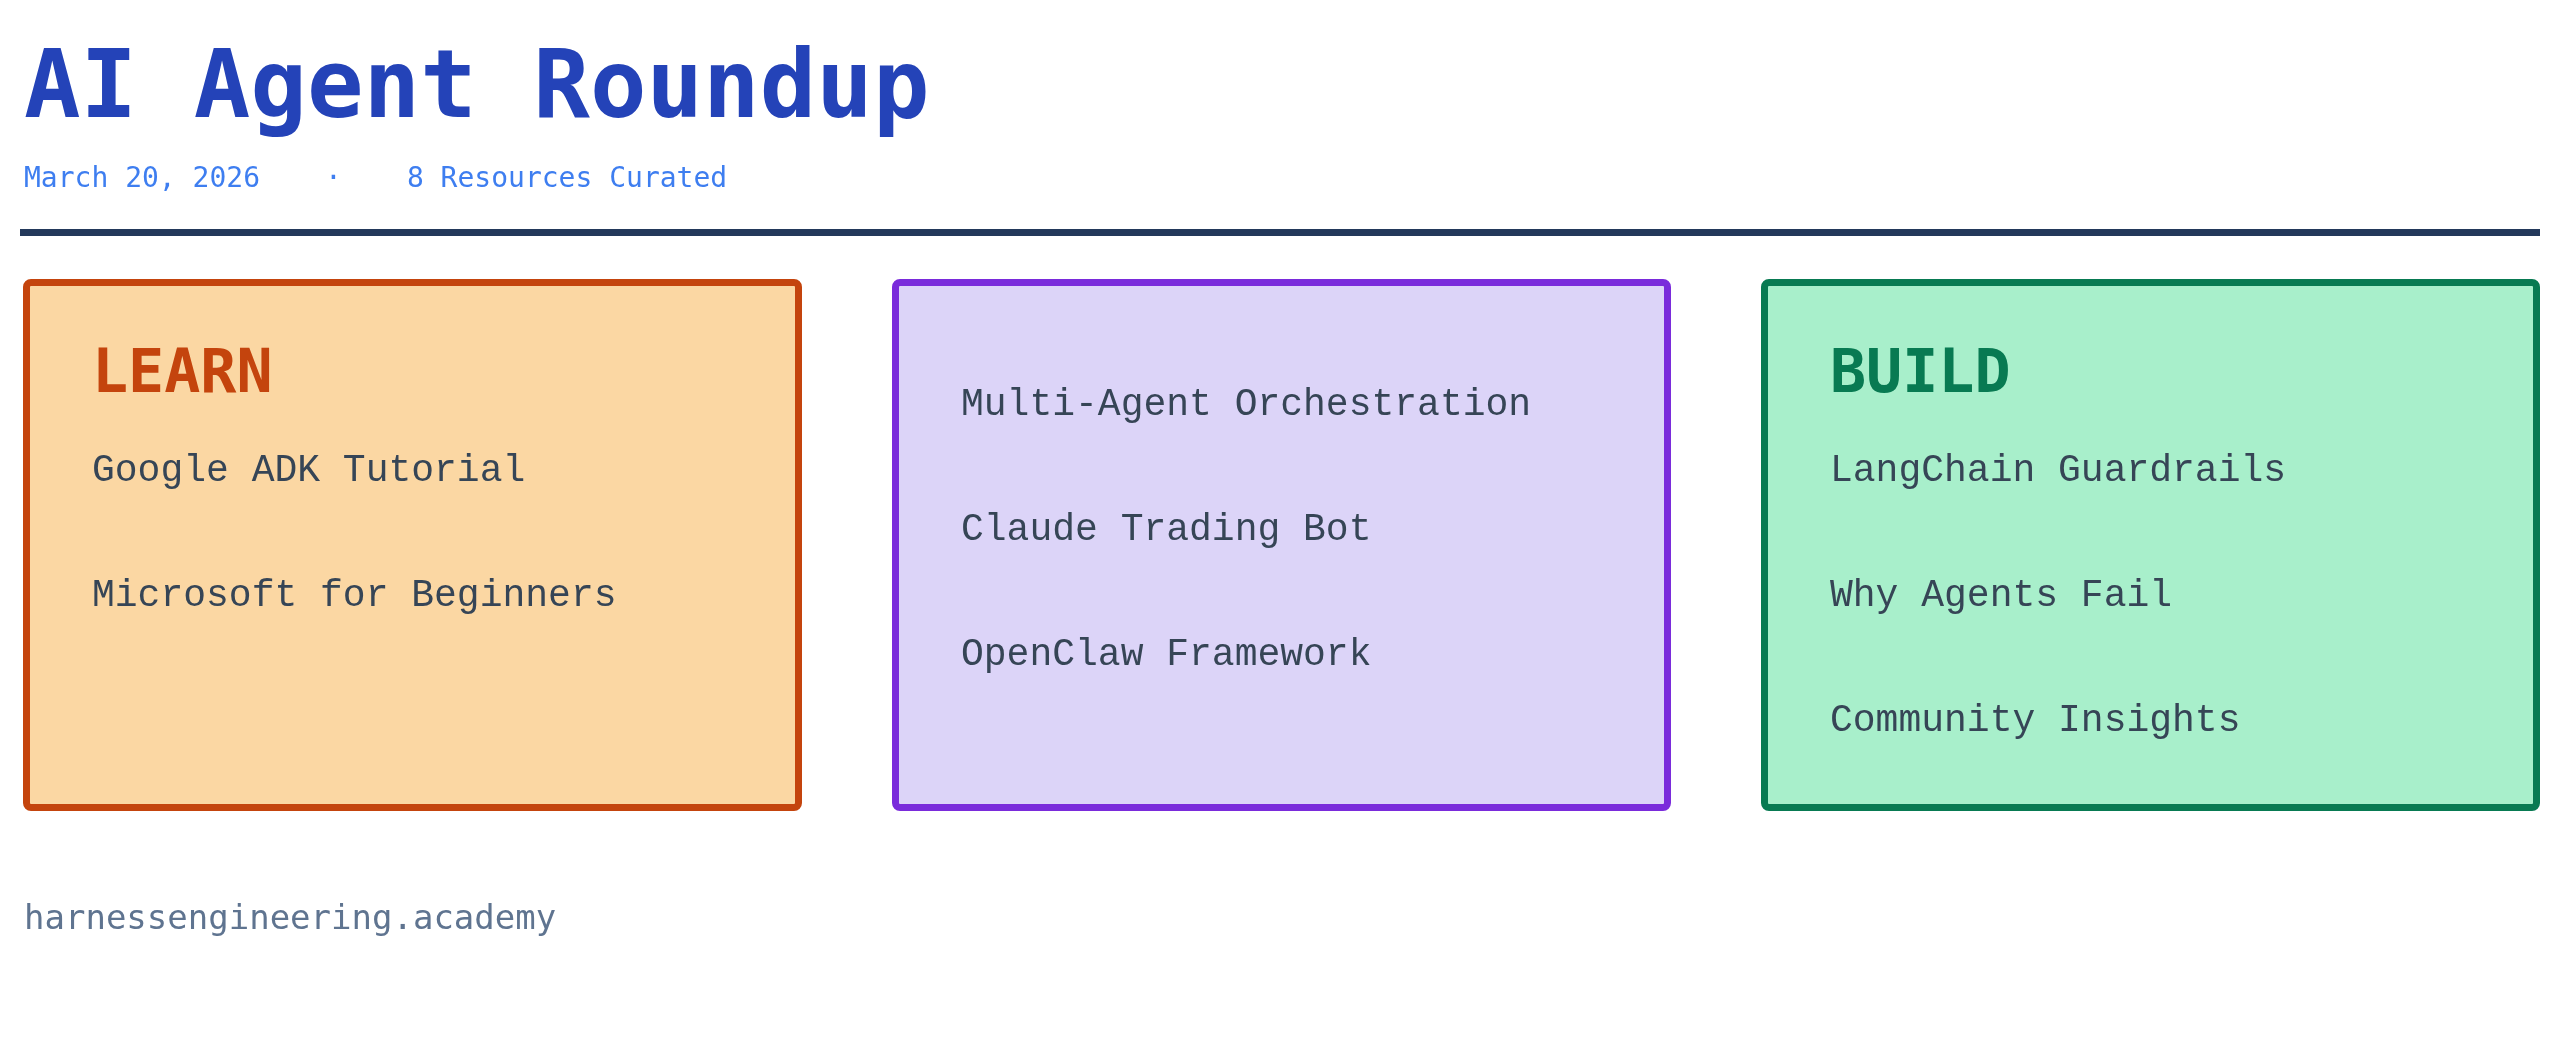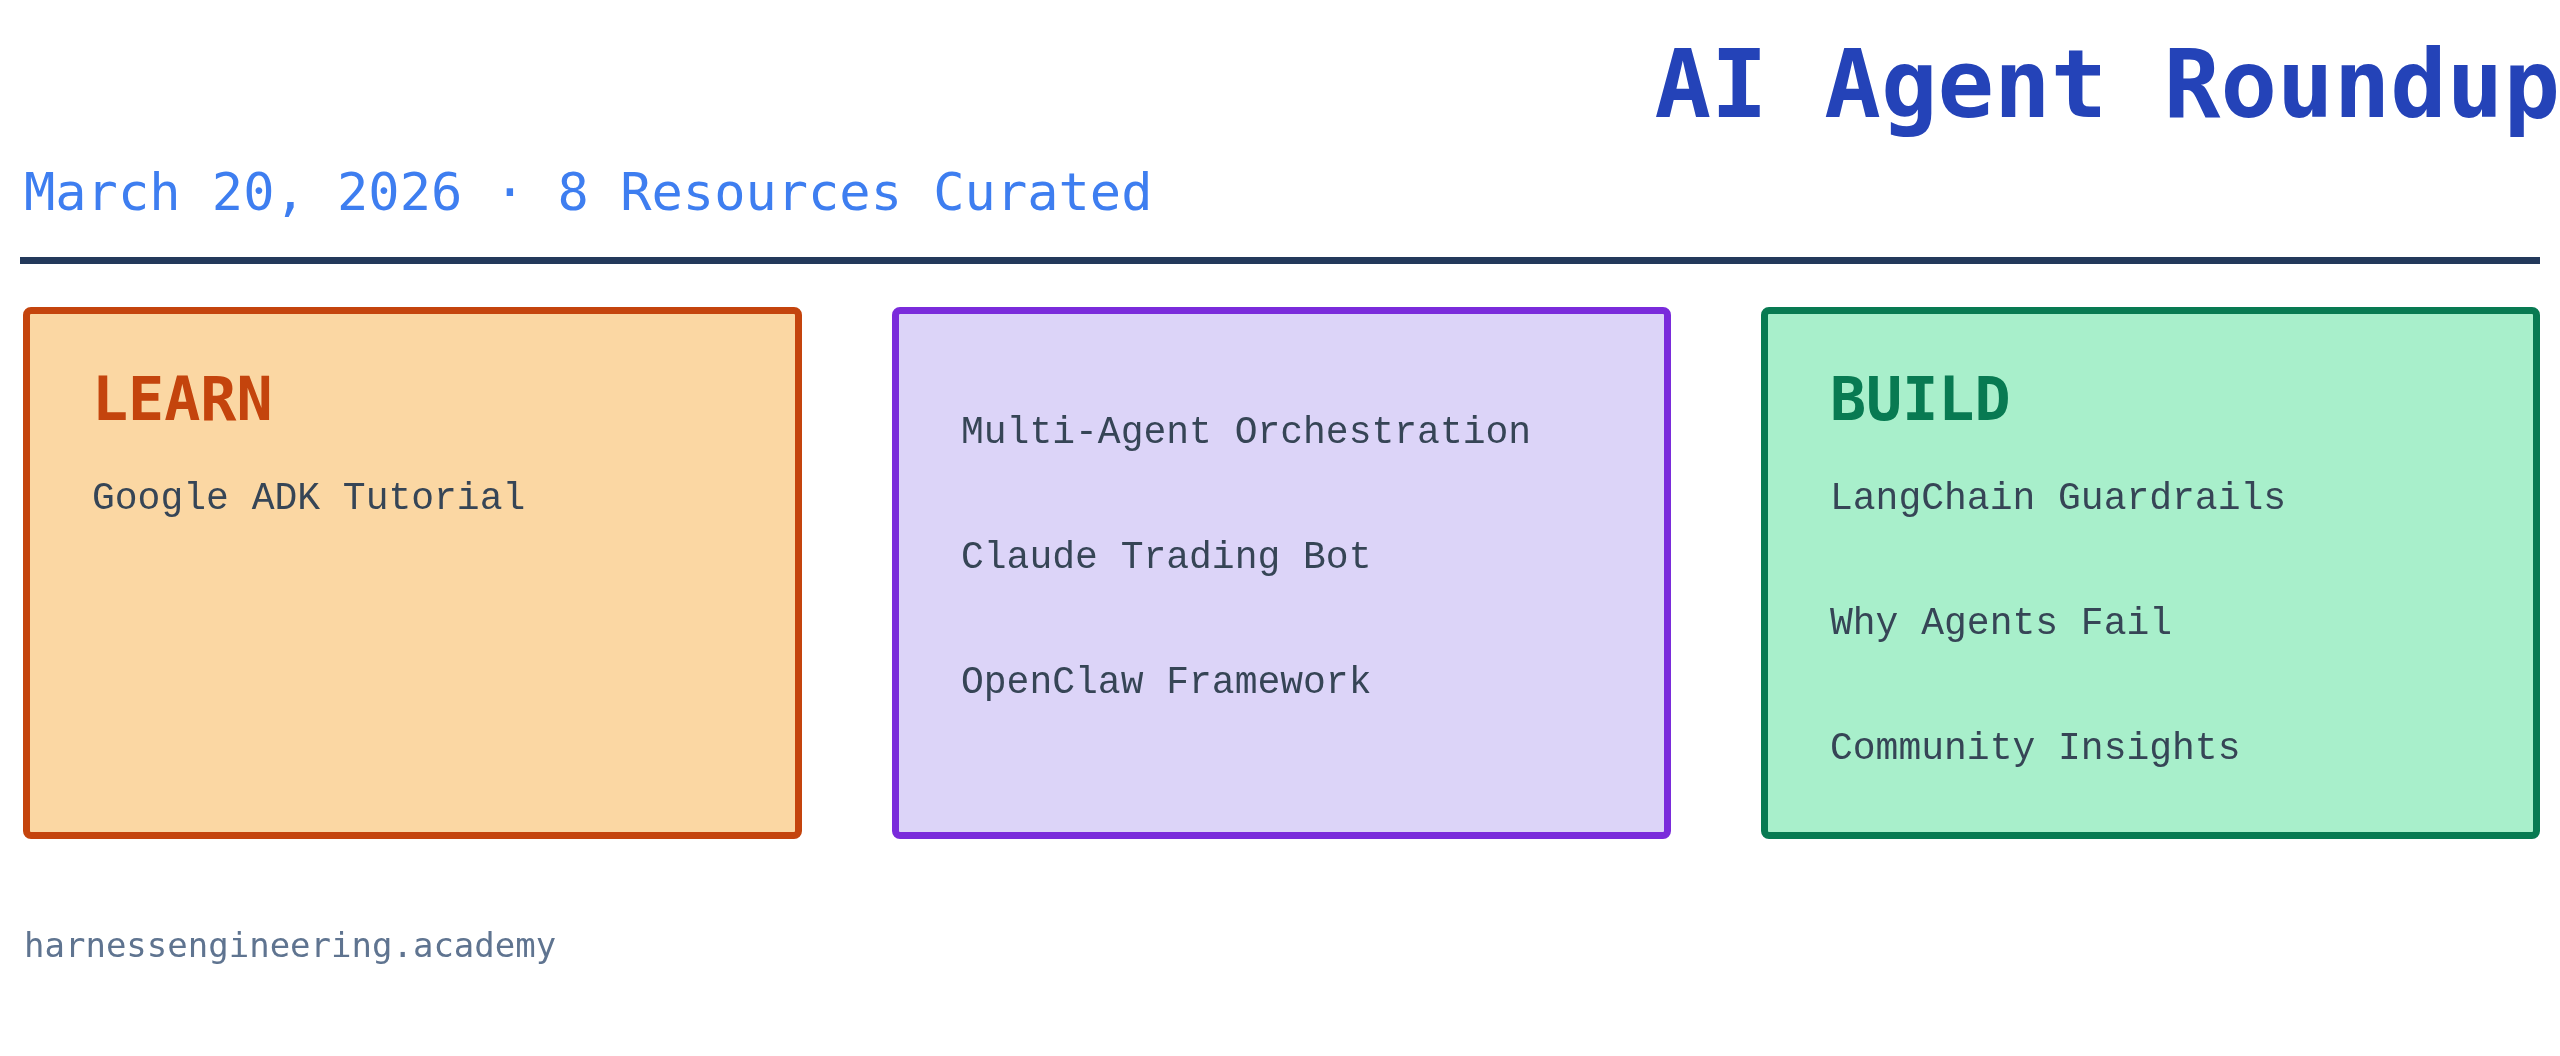--- a/index.html
+++ b/index.html
@@ -17,28 +17,27 @@
     position: relative;
   }
   .page-title {
     margin: 30px 0 0 24px;
     font-size: 94px;
     line-height: 1.18;
     font-weight: bold;
     color: #2443B8;
     letter-spacing: 0;
     white-space: nowrap;
-    text-align: right;
   }
   .page-subtitle {
     display: flex;
     align-items: center;
-    gap: 32px;
+    gap: 65px;
     margin: 20px 0 0 24px;
-    font-size: 52px;
+    font-size: 28px;
     line-height: 1.2;
     color: #3E7EF0;
     white-space: nowrap;
   }
   .divider {
     height: 7px;
     background: #23395B;
     border: none;
     margin: 34px 20px 0 20px;
   }
@@ -100,20 +99,21 @@
   </div>
 
   <hr class="divider" style="background: rgb(35, 57, 91);">
 
   <div class="cards-row">
 
     <div class="card" style="background: rgb(251, 215, 163); border-color: rgb(196, 68, 13);">
       <h2 class="card-title" style="color: rgb(196, 68, 13);">LEARN</h2>
       <ul class="card-items">
         <li class="card-item">Google ADK Tutorial</li>
+        <li class="card-item">Microsoft for Beginners</li>
       </ul>
     </div>
 
     <div class="card" style="background: rgb(220, 212, 248); border-color: rgb(122, 43, 219);">
       <ul class="card-items">
         <li class="card-item">Multi-Agent Orchestration</li>
         <li class="card-item">Claude Trading Bot</li>
         <li class="card-item">OpenClaw Framework</li>
       </ul>
     </div>

